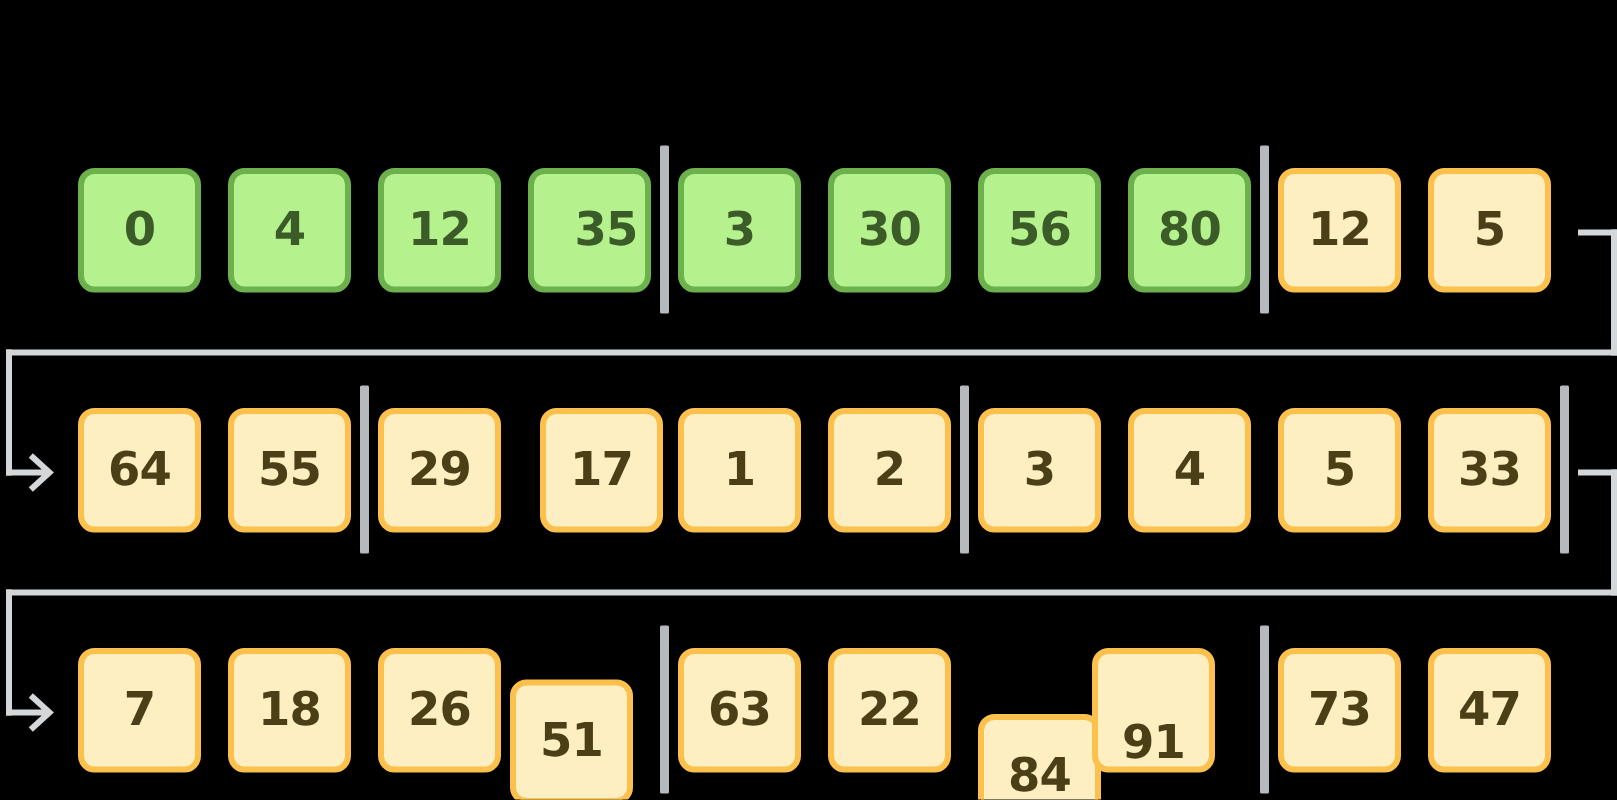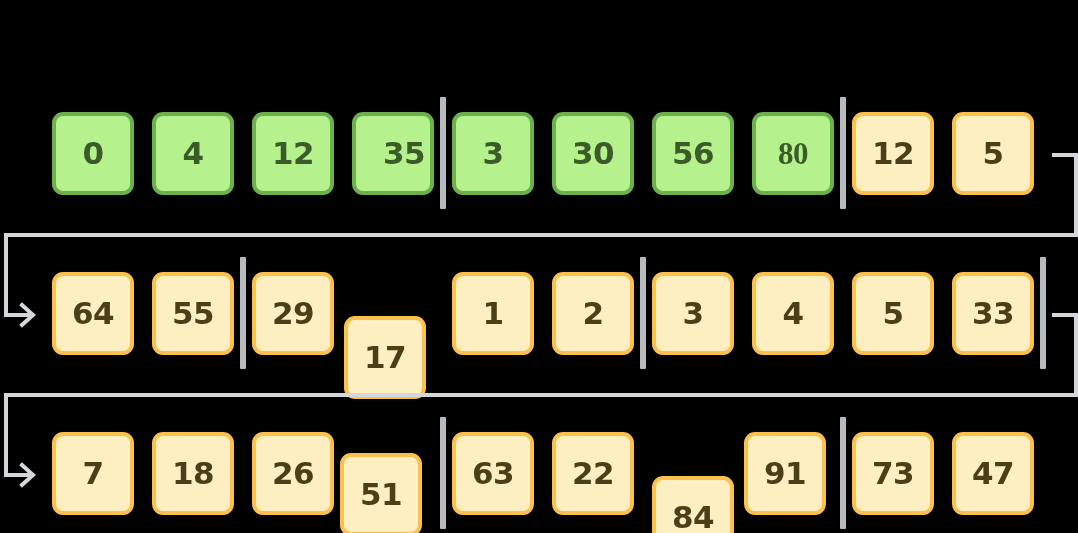--- a/index.html
+++ b/index.html
@@ -120,21 +120,21 @@
         </div>
         <div class="cell green" style="left: 400px;">
           <span class="val">3</span>
         </div>
         <div class="cell green" style="left: 500px;">
           <span class="val">30</span>
         </div>
         <div class="cell green" style="left: 600px;">
           <span class="val">56</span>
         </div>
-        <div class="cell green" style="left: 700px; font-family: Liberation Serif, serif;">
+        <div class="cell green" style="left: 700px;">
           <span class="val">80</span>
         </div>
         <div class="cell yellow" style="left: 800px;">
           <span class="val">12</span>
         </div>
         <div class="cell yellow" style="left: 900px;">
           <span class="val">5</span>
         </div>
       </div>
     <div class="dividers">
@@ -147,21 +147,21 @@
     <div class="cells" style="left:52px;">
         <div class="cell yellow" style="left: 0px;">
           <span class="val">64</span>
         </div>
         <div class="cell yellow" style="left: 100px;">
           <span class="val">55</span>
         </div>
         <div class="cell yellow" style="left: 200px;">
           <span class="val">29</span>
         </div>
-        <div class="cell yellow" style="left: 292px; margin-top: 44px;">
+        <div class="cell yellow" style="left: 308px;">
           <span class="val">17</span>
         </div>
         <div class="cell yellow" style="left: 400px;">
           <span class="val">1</span>
         </div>
         <div class="cell yellow" style="left: 500px;">
           <span class="val">2</span>
         </div>
         <div class="cell yellow" style="left: 600px;">
           <span class="val">3</span>
@@ -199,21 +199,21 @@
         </div>
         <div class="cell yellow" style="left: 400px;">
           <span class="val">63</span>
         </div>
         <div class="cell yellow" style="left: 500px;">
           <span class="val">22</span>
         </div>
         <div class="cell yellow" style="left: 600px; margin-top: 44px;">
           <span class="val">84</span>
         </div>
-        <div class="cell yellow" style="left: 692px;">
+        <div class="cell yellow" style="left: 676px; align-items: flex-end;">
           <span class="val">91</span>
         </div>
         <div class="cell yellow" style="left: 800px;">
           <span class="val">73</span>
         </div>
         <div class="cell yellow" style="left: 900px;">
           <span class="val">47</span>
         </div>
       </div>
     <div class="dividers">

